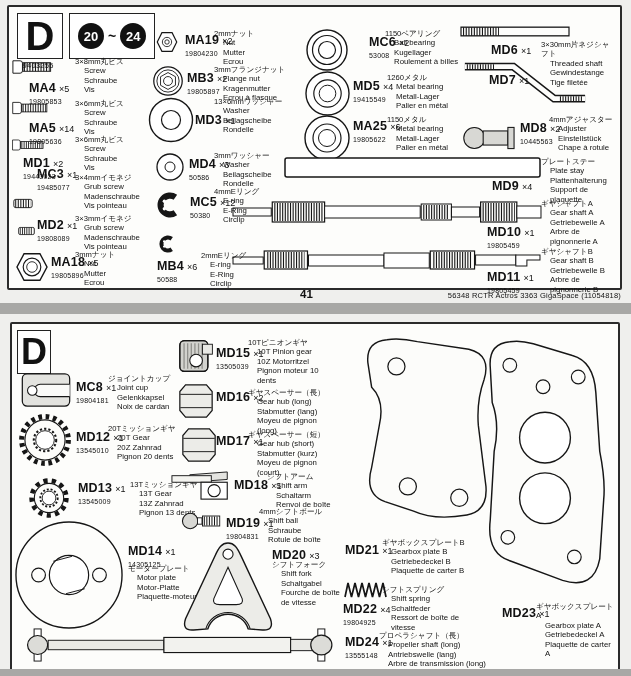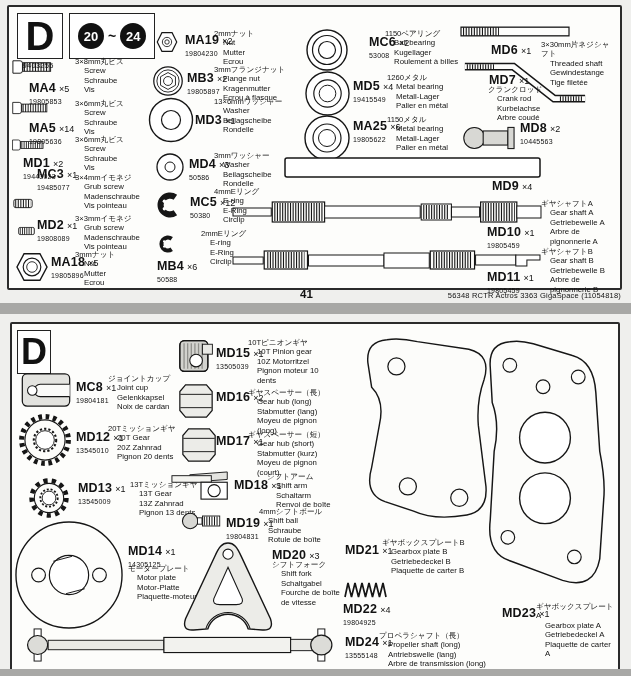--- a/index.html
+++ b/index.html
@@ -238,21 +238,21 @@
       </div>
       <div class="part">
         <div class="p-icon" style="left: 148px; top: 226px; width: 22px; height: 22px;">
           <svg viewBox="0 0 34 34">
             <path d="M22.7 8.8 A10 10 0 1 0 22.7 25.2" fill="none" stroke="#161616" stroke-width="6.5"></path>
             <circle cx="11" cy="13" r="1.8" fill="#fff"></circle>
             <circle cx="11" cy="21" r="1.8" fill="#fff"></circle>
           </svg>
         </div>
         <div class="p-label" style="left: 148px; top: 250px;"><span class="p-id">MB4</span><span class="p-qty">×6</span><div class="p-code">50588</div></div>
-        <div class="p-desc" style="left: 192px; top: 222px; width: 95px;">
+        <div class="p-desc" style="left: 192px; top: 244px; width: 95px;">
           <div class="ja">2mmEリング</div>
           <div class="ln">E-ring</div>
           <div class="ln">E-Ring</div>
           <div class="ln">Circlip</div>
         </div>
       </div>
       <div class="part">
         <div class="p-icon" style="left: 296px; top: 22px; width: 44px; height: 42px;">
           <svg viewBox="0 0 44 42">
             <circle cx="22" cy="21" r="20" fill="#fff" stroke="#161616" stroke-width="1.4"></circle>
@@ -318,44 +318,50 @@
       <div class="part">
         <div class="p-icon" style="left: 452px; top: 52px; width: 128px; height: 58px;">
           <svg viewBox="0 0 132 58">
             <path d="M4 7 H54 L96 40 H128" fill="none" stroke="#161616" stroke-width="8"></path>
             <path d="M4 7 H54 L96 40 H128" fill="none" stroke="#fdfdfb" stroke-width="5"></path>
             <line x1="6" y1="7" x2="34" y2="7" stroke="#161616" stroke-width="5" stroke-dasharray="1.1 1.6"></line>
             <line x1="102" y1="40" x2="126" y2="40" stroke="#161616" stroke-width="5" stroke-dasharray="1.1 1.6"></line>
           </svg>
         </div>
         <div class="p-label" style="left: 480px; top: 64px;"><span class="p-id">MD7</span><span class="p-qty">×1</span></div>
-        <div class="p-desc" style="left: 479px; top: 78px; width: 72px;">
-          <div class="ja">クランクロッド</div>
-          <div class="ln">Crank rod</div>
-          <div class="ln">Kurbelachse</div>
-          <div class="ln">Arbre coudé</div>
-        </div>
       </div>
       <div class="part">
         <div class="p-icon" style="left: 451px; top: 116px; width: 64px; height: 30px;">
           <svg viewBox="0 0 68 34">
             <circle cx="14" cy="17" r="12" fill="#d8d8d4" stroke="#161616" stroke-width="1.2"></circle>
             <rect x="24" y="9" width="28" height="16" fill="#d8d8d4" stroke="#161616" stroke-width="1.2"></rect>
             <rect x="52" y="5" width="7" height="24" fill="#d8d8d4" stroke="#161616" stroke-width="1.2"></rect>
           </svg>
         </div>
         <div class="p-label" style="left: 511px; top: 112px;"><span class="p-id">MD8</span><span class="p-qty">×2</span><div class="p-code">10445563</div></div>
+        <div class="p-desc" style="left: 540px; top: 108px; width: 70px;">
+          <div class="ja">4mmアジャスター</div>
+          <div class="ln">Adjuster</div>
+          <div class="ln">Einstellstück</div>
+          <div class="ln">Chape à rotule</div>
+        </div>
       </div>
       <div class="part">
         <div class="p-icon" style="left: 275px; top: 150px; width: 258px; height: 22px;">
           <svg viewBox="0 0 258 22" preserveAspectRatio="none">
             <rect x="1" y="1" width="255" height="19" rx="2" fill="#fff" stroke="#161616" stroke-width="1.5"></rect>
           </svg>
         </div>
         <div class="p-label" style="left: 483px; top: 170px;"><span class="p-id">MD9</span><span class="p-qty">×4</span></div>
+        <div class="p-desc" style="left: 532px; top: 150px; width: 78px;">
+          <div class="ja">プレートステー</div>
+          <div class="ln">Plate stay</div>
+          <div class="ln">Plattenhalterung</div>
+          <div class="ln">Support de plaquette</div>
+        </div>
       </div>
       <div class="part">
         <div class="p-icon" style="left: 222px; top: 192px; width: 312px; height: 26px;">
           <svg viewBox="0 0 310 26" preserveAspectRatio="none">
             <rect x="2" y="9" width="38" height="8" stroke="#161616" fill="none"></rect>
             <line x1="43" y1="13" x2="91" y2="13" stroke="#161616" stroke-width="18" stroke-dasharray="1.1 1.5"></line>
             <rect x="41" y="3" width="52" height="20" stroke="#161616" fill="none" stroke-width="1.2"></rect>
             <rect x="93" y="7" width="95" height="12" fill="#fff" stroke="#161616"></rect>
             <line x1="191" y1="13" x2="216" y2="13" stroke="#161616" stroke-width="14" stroke-dasharray="1.1 1.5"></line>
             <rect x="189" y="5" width="30" height="16" stroke="#161616" fill="none"></rect>
@@ -591,20 +597,26 @@
           <div class="ln">Plaquette de carter B</div>
         </div>
       </div>
       <div class="part">
         <div class="p-icon" style="left: 331px; top: 257px; width: 46px; height: 18px;">
           <svg viewBox="0 0 46 18">
             <path d="M2 16 L5 2 L8.5 16 L12 2 L15.5 16 L19 2 L22.5 16 L26 2 L29.5 16 L33 2 L36.5 16 L40 2 L43 16" fill="none" stroke="#161616" stroke-width="1.7"></path>
           </svg>
         </div>
         <div class="p-label" style="left: 331px; top: 276px;"><span class="p-id">MD22</span><span class="p-qty">×4</span><div class="p-code">19804925</div></div>
+        <div class="p-desc" style="left: 370px; top: 261px; width: 88px;">
+          <div class="ja">シフトスプリング</div>
+          <div class="ln">Shift spring</div>
+          <div class="ln">Schaltfeder</div>
+          <div class="ln">Ressort de boîte de vitesse</div>
+        </div>
       </div>
       <div class="part">
         <div class="p-icon" style="left: 466px; top: 10px; width: 134px; height: 262px;">
           <svg viewBox="0 0 132 268">
             <path d="M30 8 Q8 10 10 34 L12 70 Q20 92 14 120 L10 190 Q6 224 30 232 L84 252 Q116 262 122 230 L126 170 Q128 150 122 120 L118 60 Q116 28 94 22 L54 10 Q40 6 30 8 Z" fill="#fcfcfa" stroke="#161616" stroke-width="1.5"></path>
             <circle cx="66" cy="106" r="26" fill="#fff" stroke="#161616" stroke-width="1.4"></circle>
             <circle cx="66" cy="168" r="26" fill="#fff" stroke="#161616" stroke-width="1.4"></circle>
             <circle cx="30" cy="32" r="7" stroke="#161616" fill="none" stroke-width="1.2"></circle>
             <circle cx="100" cy="44" r="7" stroke="#161616" fill="none" stroke-width="1.2"></circle>
             <circle cx="28" cy="208" r="7" stroke="#161616" fill="none" stroke-width="1.2"></circle>

